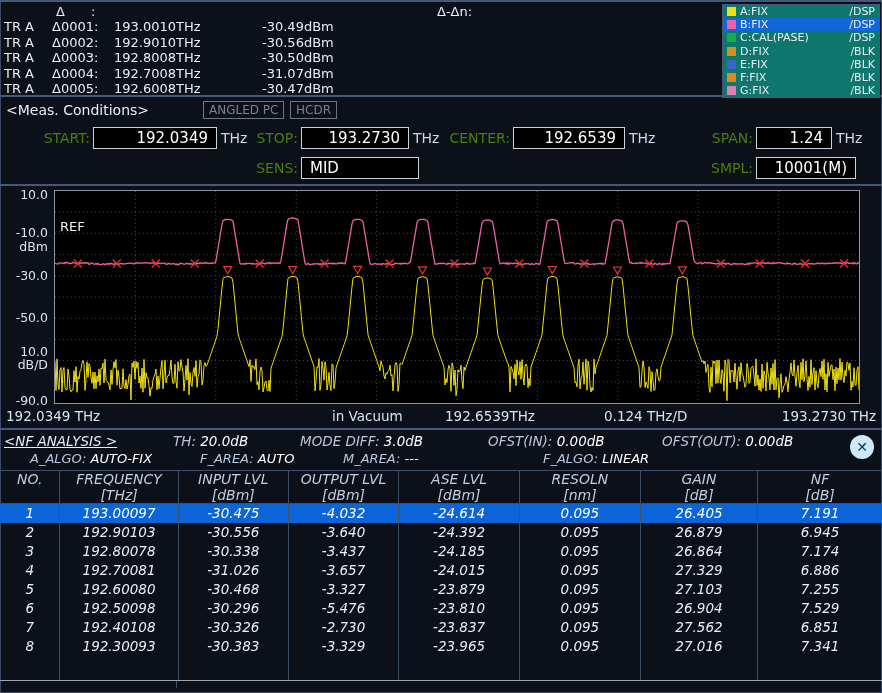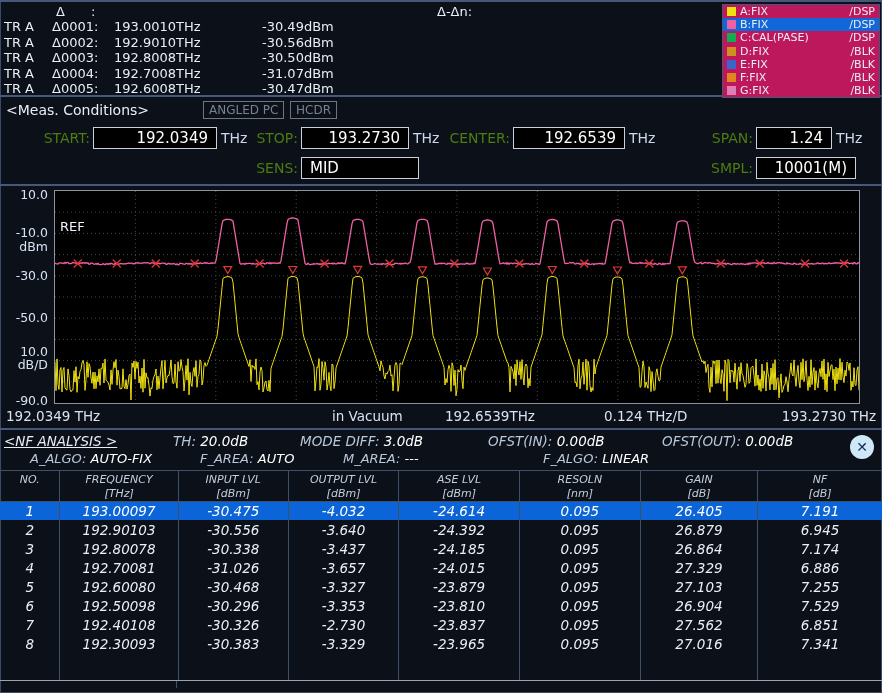--- a/index.html
+++ b/index.html
@@ -9,21 +9,21 @@
        outline:1px solid #3a4a66;outline-offset:-1px;}
 
   
   .header{position:relative;height:97px;border-top:2px solid #45587a;border-bottom:2px solid #45587a;}
   .markers{position:absolute;top:2px;left:4px;font-size:13px;}
   .marker-head{height:15.4px;line-height:15.4px;}
   .marker-head .dsym{margin-left:52px;}
   .marker-head .dcol{margin-left:22px;}
   .marker-row{display:grid;grid-template-columns:48px 62px 148px auto;height:15.4px;line-height:15.4px;}
   .delta-n{position:absolute;top:2px;left:437px;font-size:13px;}
-  .legend{position:absolute;top:2px;right:2px;width:158px;border:1px solid #45587a;background:#be185d;font-size:11px;}
+  .legend{position:absolute;top:2px;right:2px;width:158px;border:1px solid #45587a;background:#0f766e;font-size:11px;}
   .legend-row{display:flex;align-items:center;height:13.2px;padding:0 4px;}
   .legend-row.selected{background:#1166d8;}
   .legend-swatch{width:9px;height:9px;margin-right:4px;flex:none;}
   .legend-name{flex:1;white-space:nowrap;}
   .legend-mode{white-space:nowrap;}
 
   
   .meas{position:relative;height:89px;border-bottom:2px solid #45587a;font-size:14px;}
   .meas-title{position:absolute;left:6px;top:5px;}
   .badge{position:absolute;top:4px;border:1px solid #6b7684;color:#76828e;font-size:12px;padding:1px 5px;}
@@ -67,21 +67,21 @@
   .s1i0{left:173px}.s1i1{left:300px}.s1i2{left:488px}.s1i3{left:662px}
   .s2i0{left:30px}.s2i1{left:200px}.s2i2{left:343px}.s2i3{left:543px}
   .close-btn{position:absolute;top:2px;right:8px;width:24px;height:24px;border-radius:50%;
              background:#cfe8f8;color:#0f3050;display:flex;align-items:center;justify-content:center;
              font-size:14px;font-weight:bold;cursor:pointer;}
   .nf-table-wrap{position:absolute;left:0;right:0;top:40px;bottom:12px;
                  border-top:1px solid #3d5066;border-bottom:1px solid #9aa4b2;}
   table.nft{width:100%;height:100%;border-collapse:collapse;table-layout:fixed;}
   .nft th,.nft td{border-left:1px solid #3d5066;text-align:center;padding:0;font-weight:normal;}
   .nft th:first-child,.nft td:first-child{border-left:none;}
-  .nft th{color:#c2cede;font-size:11px;height:16px;}
+  .nft th{color:#c2cede;font-size:14px;height:16px;}
   .nft tr.units th{height:14px;border-bottom:1px solid #3d5066;}
   .nft td{color:#e9eff7;font-size:13.5px;height:19px;}
   .nft tr.selected td{background:#0b64d8;color:#fff;}
   .nft tr.filler td{height:auto;}
   .nf-bottom{position:absolute;left:0;right:0;bottom:0;height:12px;}
   .nf-bottom .tick{position:absolute;left:176px;top:0;width:1px;height:7px;background:#3d5066;}
 </style>
 </head>
 <body>
 
@@ -380,21 +380,21 @@
               <td>-3.327</td>
               <td>-23.879</td>
               <td>0.095</td>
               <td>27.103</td>
               <td>7.255</td>
             </tr>
             <tr>
               <td>6</td>
               <td>192.50098</td>
               <td>-30.296</td>
-              <td>-3.353</td>
+              <td>-5.476</td>
               <td>-23.810</td>
               <td>0.095</td>
               <td>26.904</td>
               <td>7.529</td>
             </tr>
             <tr>
               <td>7</td>
               <td>192.40108</td>
               <td>-30.326</td>
               <td>-2.730</td>

